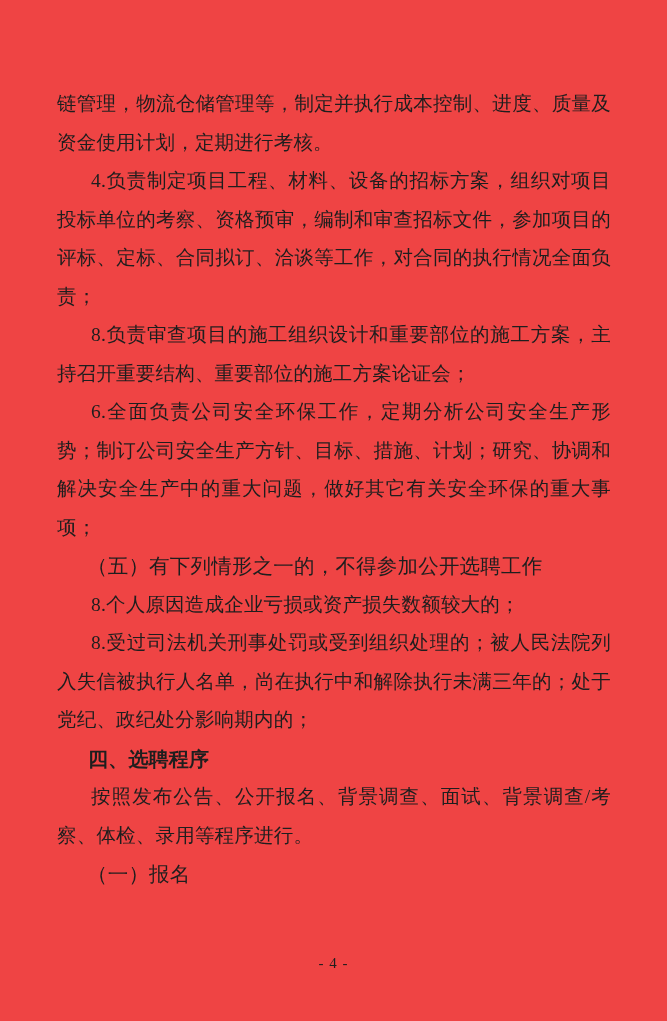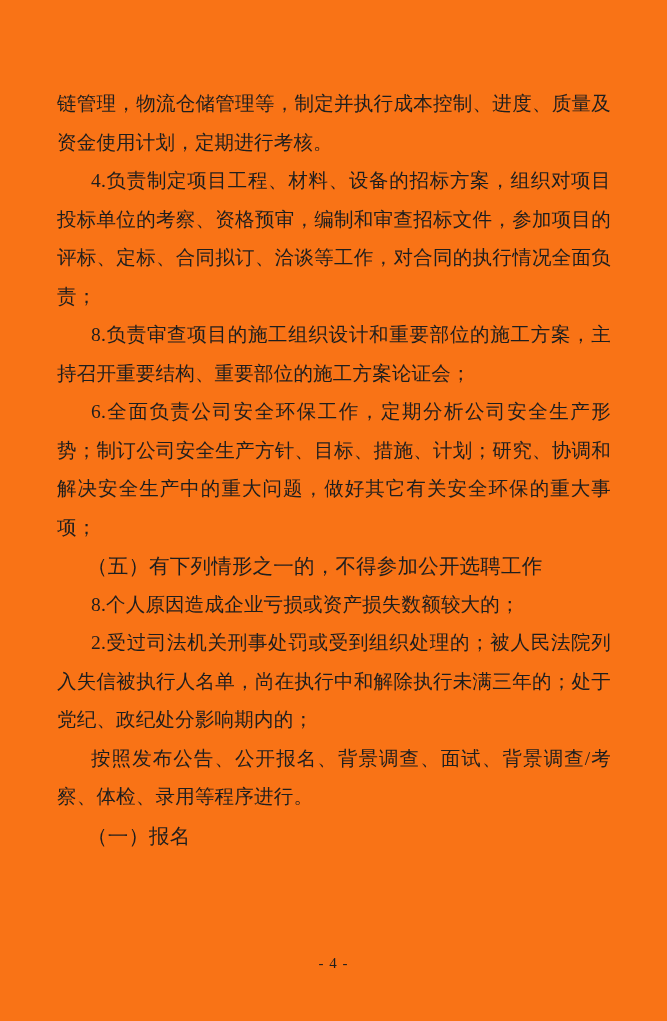--- a/index.html
+++ b/index.html
@@ -11,21 +11,21 @@
     height: 1021px;
     position: relative;
     background: #ffffff;
     overflow: hidden;
     font-family: "Liberation Serif", "DejaVu Serif", serif;
     color: #1e1e1e;
   }
   .page {
     position: absolute;
     inset: 0;
-    background: #f97316;
+    background: #ef4444;
   }
   .content {
     position: absolute;
     left: 57px;
     top: 85px;
     width: 554px;
   }
   .content p {
     margin: 0;
     padding: 0;
@@ -68,19 +68,20 @@
 <body>
 
 <div class="page">
   <div class="content">
       <p>链管理，物流仓储管理等，制定并执行成本控制、进度、质量及资金使用计划，定期进行考核。</p>
       <p class="indent">4.负责制定项目工程、材料、设备的招标方案，组织对项目投标单位的考察、资格预审，编制和审查招标文件，参加项目的评标、定标、合同拟订、洽谈等工作，对合同的执行情况全面负责；</p>
       <p class="indent">8.负责审查项目的施工组织设计和重要部位的施工方案，主持召开重要结构、重要部位的施工方案论证会；</p>
       <p class="indent">6.全面负责公司安全环保工作，定期分析公司安全生产形势；制订公司安全生产方针、目标、措施、计划；研究、协调和解决安全生产中的重大问题，做好其它有关安全环保的重大事项；</p>
       <p class="h-kai">（五）有下列情形之一的，不得参加公开选聘工作</p>
       <p class="indent">8.个人原因造成企业亏损或资产损失数额较大的；</p>
-      <p class="indent">2.受过司法机关刑事处罚或受到组织处理的；被人民法院列入失信被执行人名单，尚在执行中和解除执行未满三年的；处于党纪、政纪处分影响期内的；</p>
+      <p class="indent">8.受过司法机关刑事处罚或受到组织处理的；被人民法院列入失信被执行人名单，尚在执行中和解除执行未满三年的；处于党纪、政纪处分影响期内的；</p>
+      <p class="h-hei">四、选聘程序</p>
       <p class="indent">按照发布公告、公开报名、背景调查、面试、背景调查/考察、体检、录用等程序进行。</p>
       <p class="h-kai">（一）报名</p>
     </div>
 
   <div class="footer">- 4 -</div>
 </div>
 
 </body></html>

